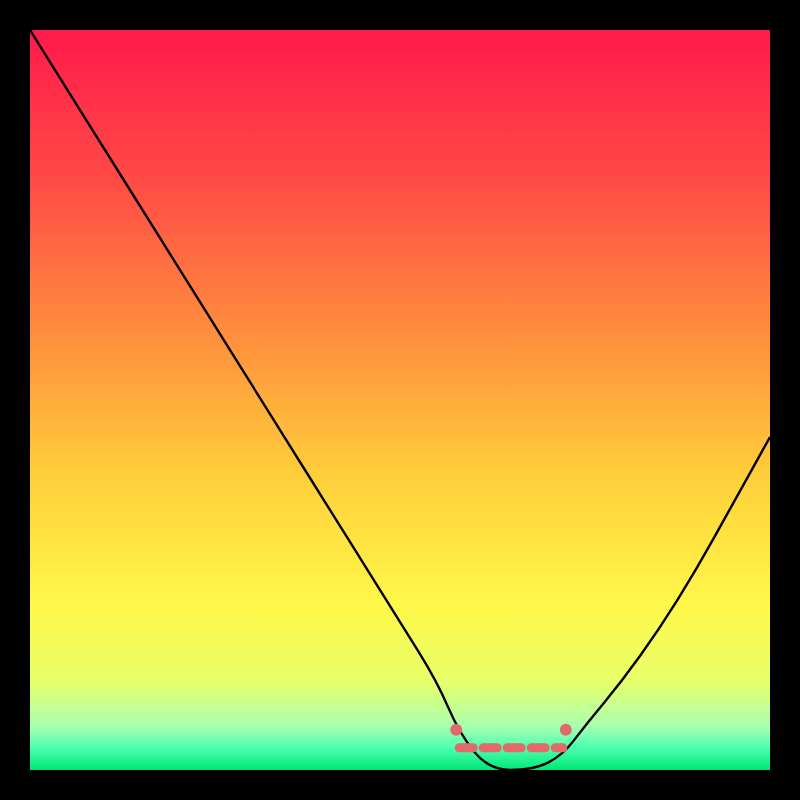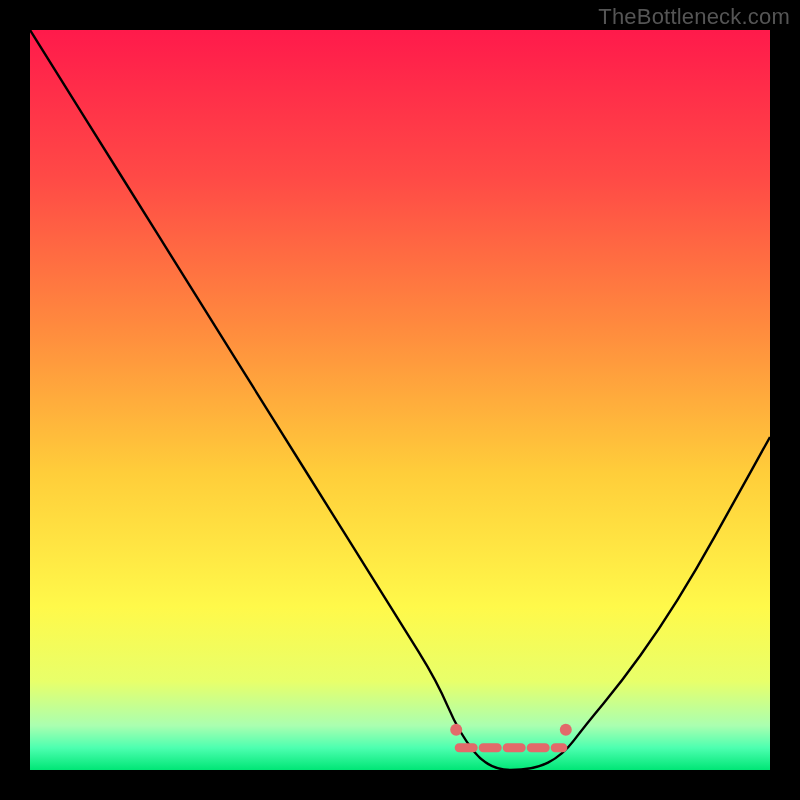--- a/index.html
+++ b/index.html
@@ -46,21 +46,20 @@
     width: 100%;
     height: 100%;
     z-index: 2;
   }
 </style>
 </head>
 <body>
 
 <div class="wrap">
 
-  <div class="attribution">TheBottleneck.com</div>
 
   <div class="plot-area">
 
     <svg class="gradient" viewBox="0 0 740 740" preserveAspectRatio="none">
       <defs>
         <linearGradient id="bg" x1="0" y1="0" x2="0" y2="1">
             <stop offset="0%" stop-color="#ff1a4b"></stop>
             <stop offset="20%" stop-color="#ff4a46"></stop>
             <stop offset="40%" stop-color="#ff8a3e"></stop>
             <stop offset="60%" stop-color="#ffce3a"></stop>

